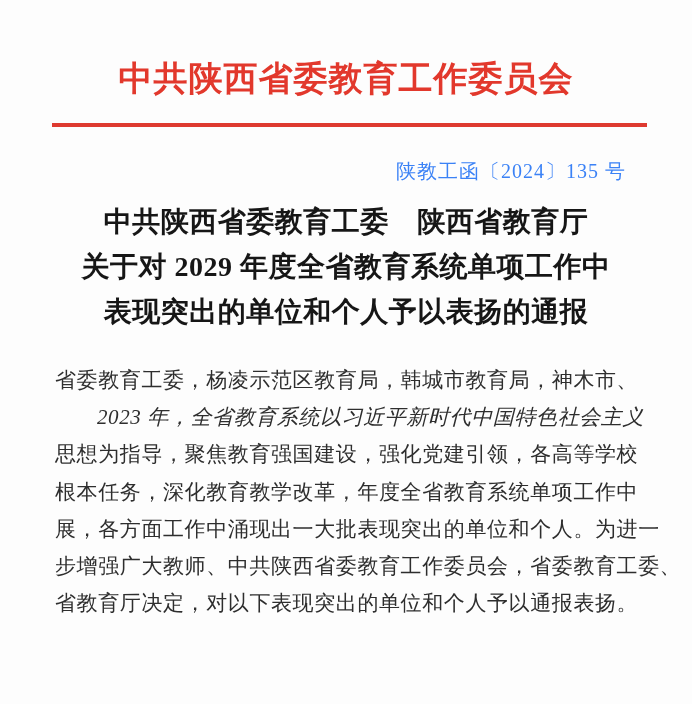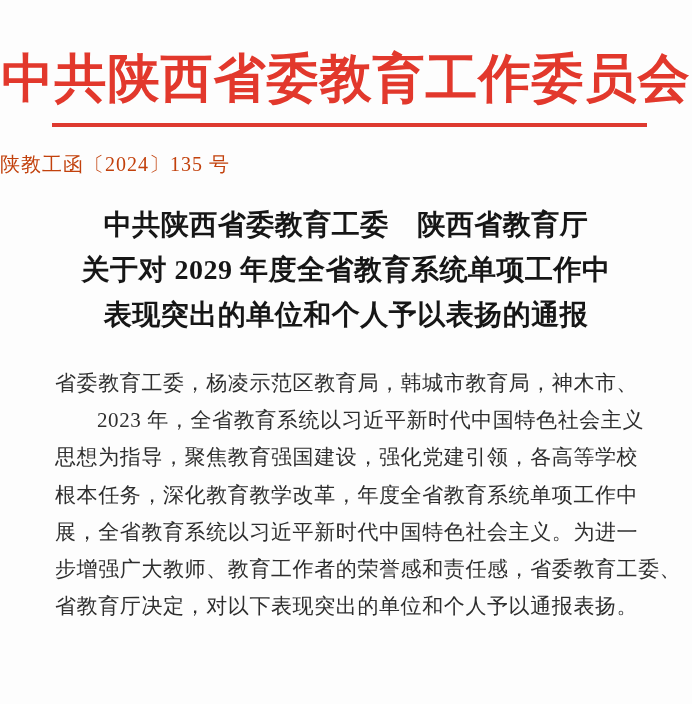--- a/index.html
+++ b/index.html
@@ -11,64 +11,65 @@
     height: 704px;
     margin: 0;
     background: #fdfdfd;
     overflow: hidden;
   }
 
   .letterhead { padding-top: 52px; text-align: center; }
 
   .org-name {
     margin: 0;
-    font-size: 52px;
+    font-size: 34px;
     line-height: 54px;
     font-weight: 700;
     letter-spacing: 1px;
     color: var(--letterhead-red, #e2382c);
     white-space: nowrap;
   }
 
   .red-rule {
     height: 4px;
     width: 595px;
     margin: 17px 0 0 52px;
     background: var(--rule-red, #de3a30);
   }
 
   .doc-number {
-    margin-top: 24px;
+    margin-top: 31px;
     padding-right: 66px;
+    text-align: right;
     font-size: 20px;
     line-height: 26px;
     letter-spacing: 1px;
-    color: #c2410c;
+    color: #3b82f6;
   }
 
   .doc-title {
-    margin-top: 25px;
+    margin-top: 15px;
     text-align: center;
     font-size: 28px;
     line-height: 45px;
     font-weight: 700;
     letter-spacing: 0.5px;
     color: var(--title-black, #161616);
   }
 
   .body-text {
     margin: 28px 48px 0 55px;
     font-size: 21px;
     line-height: 37.2px;
     letter-spacing: 0.6px;
     color: var(--body-text, #2e2e2e);
   }
 
   .body-text .line { white-space: nowrap; }
-  .para .line:first-child { text-indent: 2em; }
+  .para .line:first-child { text-indent: 2em; font-style: italic; }
 </style>
 </head>
 <body>
 
 <div class="page">
 
   <header class="letterhead">
     <h1 class="org-name">中共陕西省委教育工作委员会</h1>
     <div class="red-rule"></div>
   </header>
@@ -84,19 +85,19 @@
   <div class="body-text">
 
     <div class="salutation">
       <div class="line">省委教育工委，杨凌示范区教育局，韩城市教育局，神木市、</div>
     </div>
 
     <div class="para">
       <div class="line">2023 年，全省教育系统以习近平新时代中国特色社会主义</div>
       <div class="line">思想为指导，聚焦教育强国建设，强化党建引领，各高等学校</div>
       <div class="line">根本任务，深化教育教学改革，年度全省教育系统单项工作中</div>
-      <div class="line">展，全省教育系统以习近平新时代中国特色社会主义。为进一</div>
-      <div class="line">步增强广大教师、教育工作者的荣誉感和责任感，省委教育工委、</div>
+      <div class="line">展，各方面工作中涌现出一大批表现突出的单位和个人。为进一</div>
+      <div class="line">步增强广大教师、中共陕西省委教育工作委员会，省委教育工委、</div>
       <div class="line">省教育厅决定，对以下表现突出的单位和个人予以通报表扬。</div>
     </div>
 
   </div>
 </div>
 
 </body></html>

